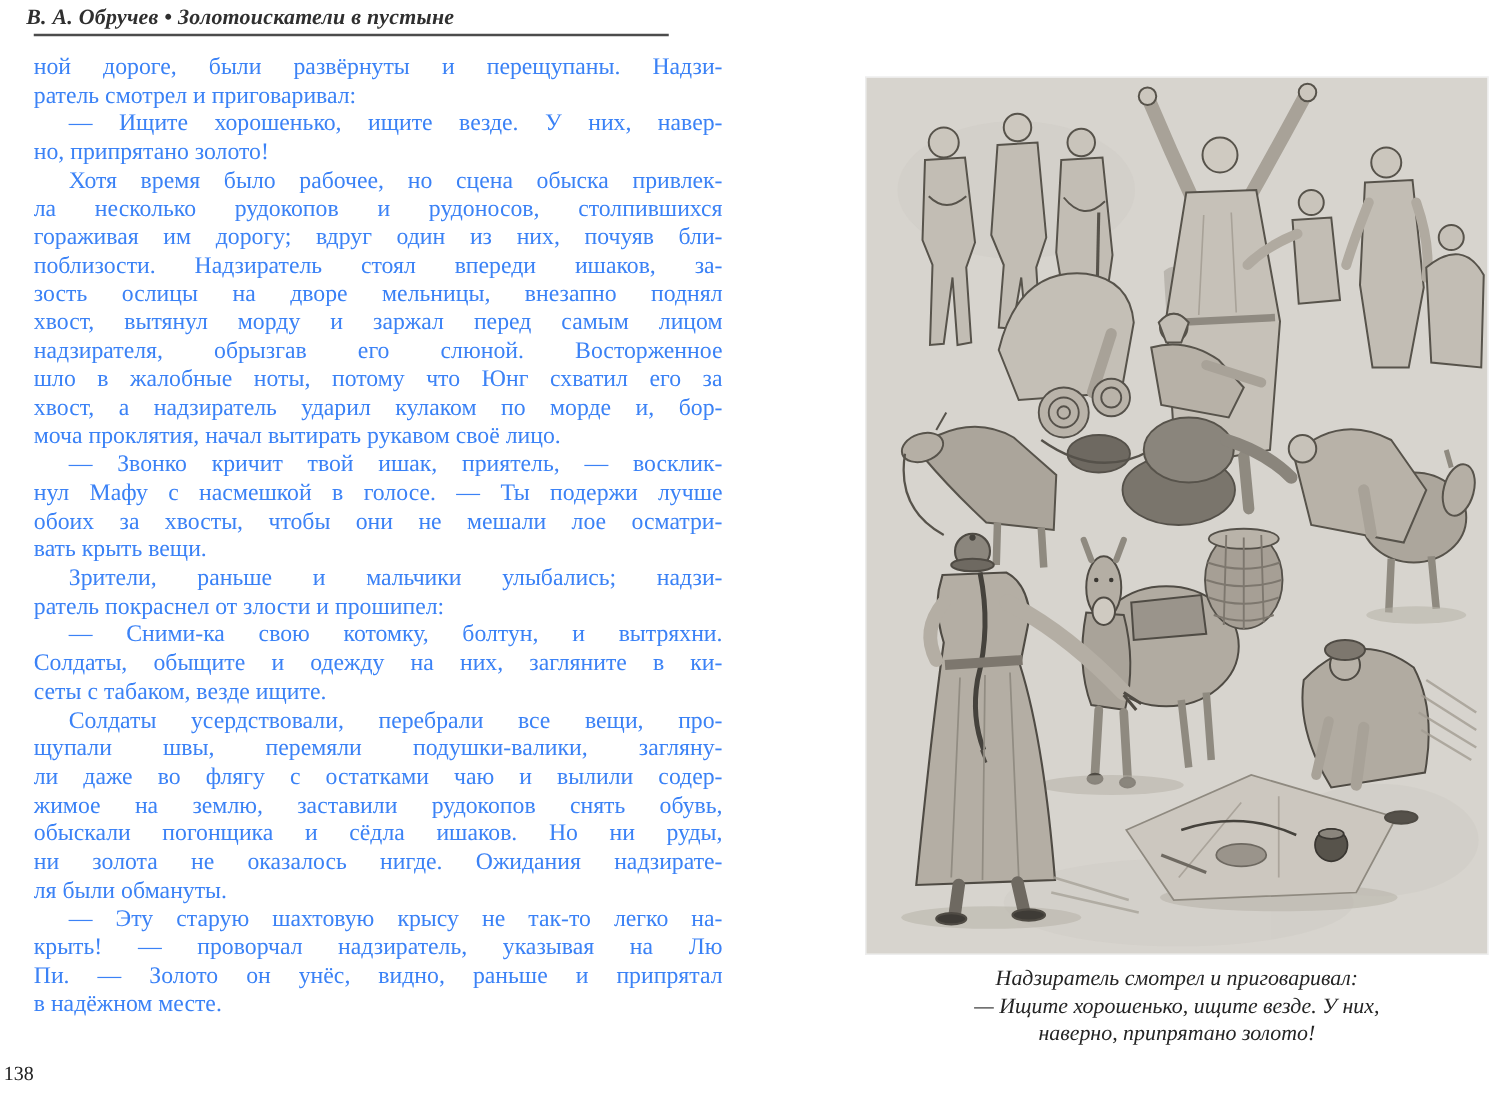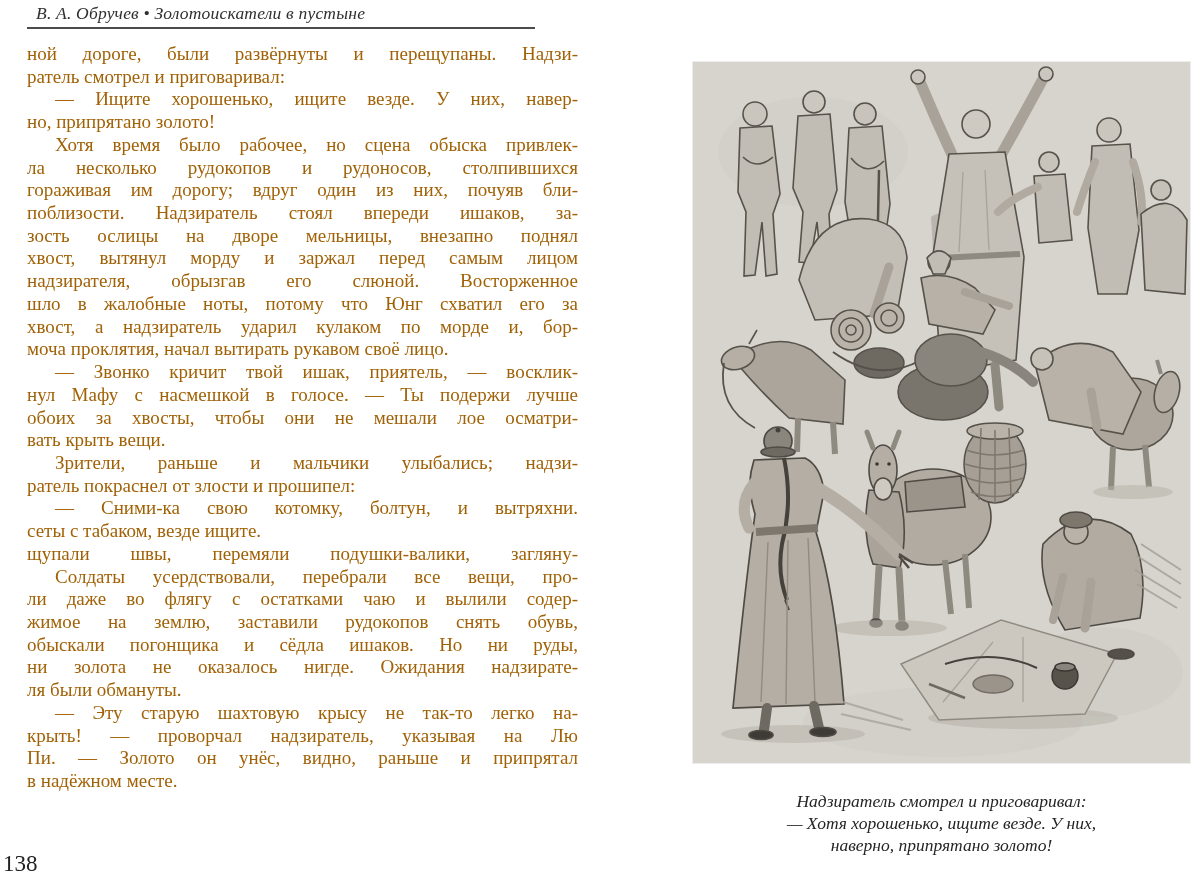--- a/index.html
+++ b/index.html
@@ -2,46 +2,46 @@
 <html><head>
 <meta charset="utf-8">
 <style>
   html,body { margin:0; padding:0; }
   body {
     width:1200px; height:880px; position:relative; overflow:hidden;
     background:#ffffff; color:#1d1d1d;
     font-family:"Liberation Serif","DejaVu Serif",serif;
   }
   .header-title {
-    position:absolute; left:36px; top:3px;
-    font-style:italic; font-size:17.5px; color:#2f2f2f; letter-spacing:.2px;
+    position:absolute; left:21px; top:3px;
+    font-style:italic; font-size:17.5px; color:#2f2f2f; letter-spacing:.2px;font-weight:bold;
   }
   .header-rule {
     position:absolute; left:27px; top:27px; width:508px; height:2px; background:#4c4c4c;
   }
   .text-column {
     position:absolute; left:27px; top:43px; width:551px;
-    font-size:19px; color:#a16207;
+    font-size:19px; color:#3b82f6;
   }
   .tline {
     height:22.72px; line-height:22.72px; overflow:hidden;
     text-align:justify; text-align-last:justify;
   }
   .tline.last { text-align-last:left; }
   .tline.indent { text-indent:28px; }
   .figure-art {
     position:absolute; left:693px; top:62px; width:497px; height:701px;
     outline:1px solid rgba(0,0,0,.07);
   }
   .figure-caption {
-    position:absolute; left:693px; top:790px; width:497px;
+    position:absolute; left:693px; top:771px; width:497px;
     text-align:center; font-style:italic; font-size:17.5px; line-height:22px; color:#242424;
   }
   .page-number {
-    position:absolute; left:3px; top:851px; font-size:23px; color:#222;
+    position:absolute; left:3px; top:851px; font-size:16px; color:#222;
   }
 </style>
 </head>
 <body>
 
 <header>
   <div class="header-title">В. А. Обручев • Золотоискатели в пустыне</div>
   <div class="header-rule"></div>
 </header>
 
@@ -61,23 +61,24 @@
       <div class="tline">шло в жалобные ноты, потому что Юнг схватил его за</div>
       <div class="tline">хвост, а надзиратель ударил кулаком по морде и, бор-</div>
       <div class="tline last">моча проклятия, начал вытирать рукавом своё лицо.</div>
       <div class="tline indent">— Звонко кричит твой ишак, приятель, — восклик-</div>
       <div class="tline">нул Мафу с насмешкой в голосе. — Ты подержи лучше</div>
       <div class="tline">обоих за хвосты, чтобы они не мешали лое осматри-</div>
       <div class="tline last">вать крыть вещи.</div>
       <div class="tline indent">Зрители, раньше и мальчики улыбались; надзи-</div>
       <div class="tline last">ратель покраснел от злости и прошипел:</div>
       <div class="tline indent">— Сними-ка свою котомку, болтун, и вытряхни.</div>
+      <div class="tline">Солдаты, обыщите и одежду на них, загляните в ки-</div>
       <div class="tline last">сеты с табаком, везде ищите.</div>
+      <div class="tline indent">Солдаты усердствовали, перебрали все вещи, про-</div>
       <div class="tline">щупали швы, перемяли подушки-валики, загляну-</div>
-      <div class="tline indent">Солдаты усердствовали, перебрали все вещи, про-</div>
       <div class="tline">ли даже во флягу с остатками чаю и вылили содер-</div>
       <div class="tline">жимое на землю, заставили рудокопов снять обувь,</div>
       <div class="tline">обыскали погонщика и сёдла ишаков. Но ни руды,</div>
       <div class="tline">ни золота не оказалось нигде. Ожидания надзирате-</div>
       <div class="tline last">ля были обмануты.</div>
       <div class="tline indent">— Эту старую шахтовую крысу не так-то легко на-</div>
       <div class="tline">крыть! — проворчал надзиратель, указывая на Лю</div>
       <div class="tline">Пи. — Золото он унёс, видно, раньше и припрятал</div>
       <div class="tline last">в надёжном месте.</div>
     </div>
@@ -243,19 +244,19 @@
           <ellipse cx="68" cy="673" rx="12" ry="4.5" fill="#3e3b36"></ellipse>
           <ellipse cx="130" cy="670" rx="13" ry="4.5" fill="#3e3b36"></ellipse>
         </g>
         <g stroke="#a8a298" stroke-width="2" opacity="0.8">
           <path d="M150,640 l60,18 M148,652 l70,16" fill="none"></path>
         </g>
       </svg>
     </div>
     <figcaption class="figure-caption">
       <div>Надзиратель смотрел и приговаривал:</div>
-      <div>— Хотя хорошенько, ищите везде. У них,</div>
+      <div>— Ищите хорошенько, ищите везде. У них,</div>
       <div>наверно, припрятано золото!</div>
     </figcaption>
   </figure>
 </main>
 
 <div class="page-number">138</div>
 
 </body></html>

